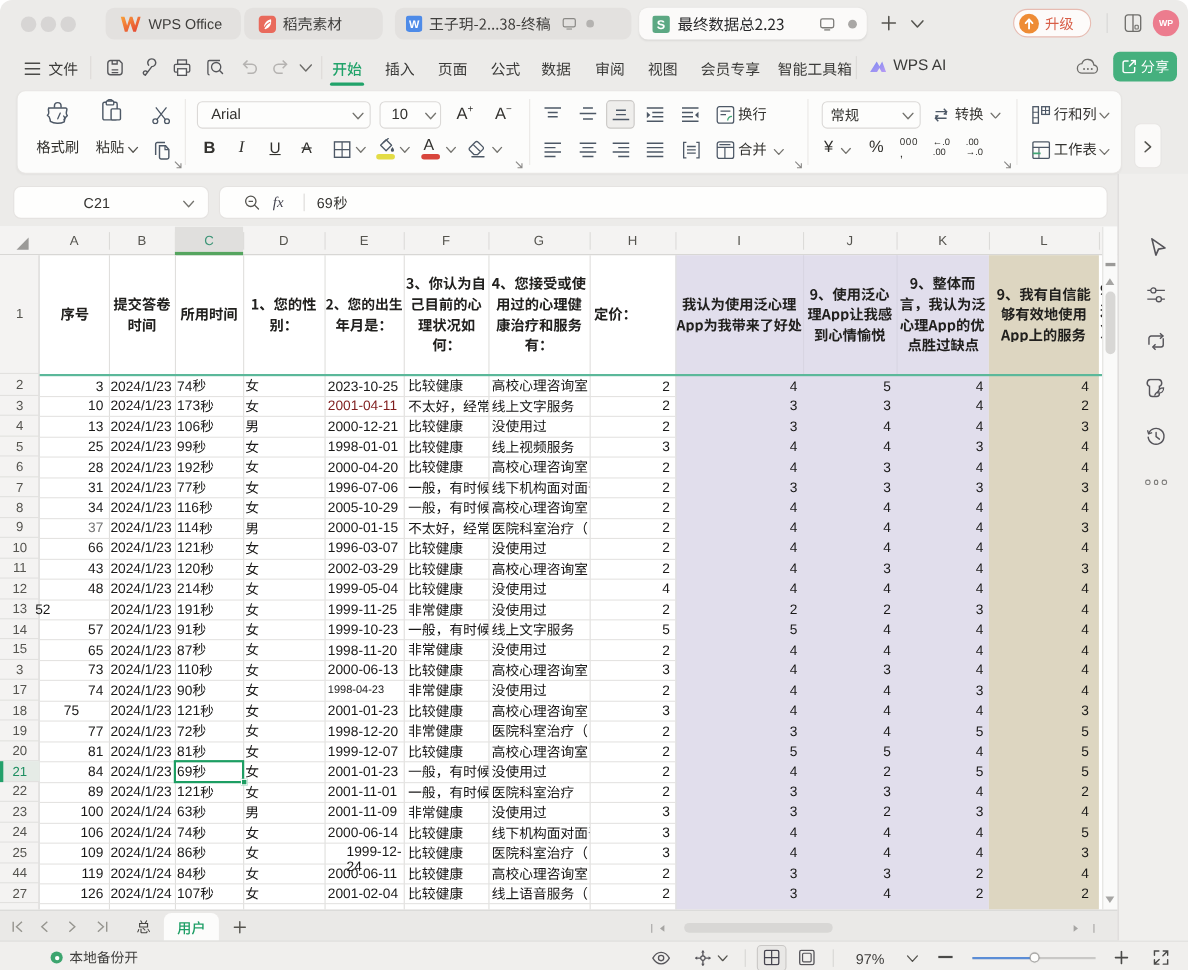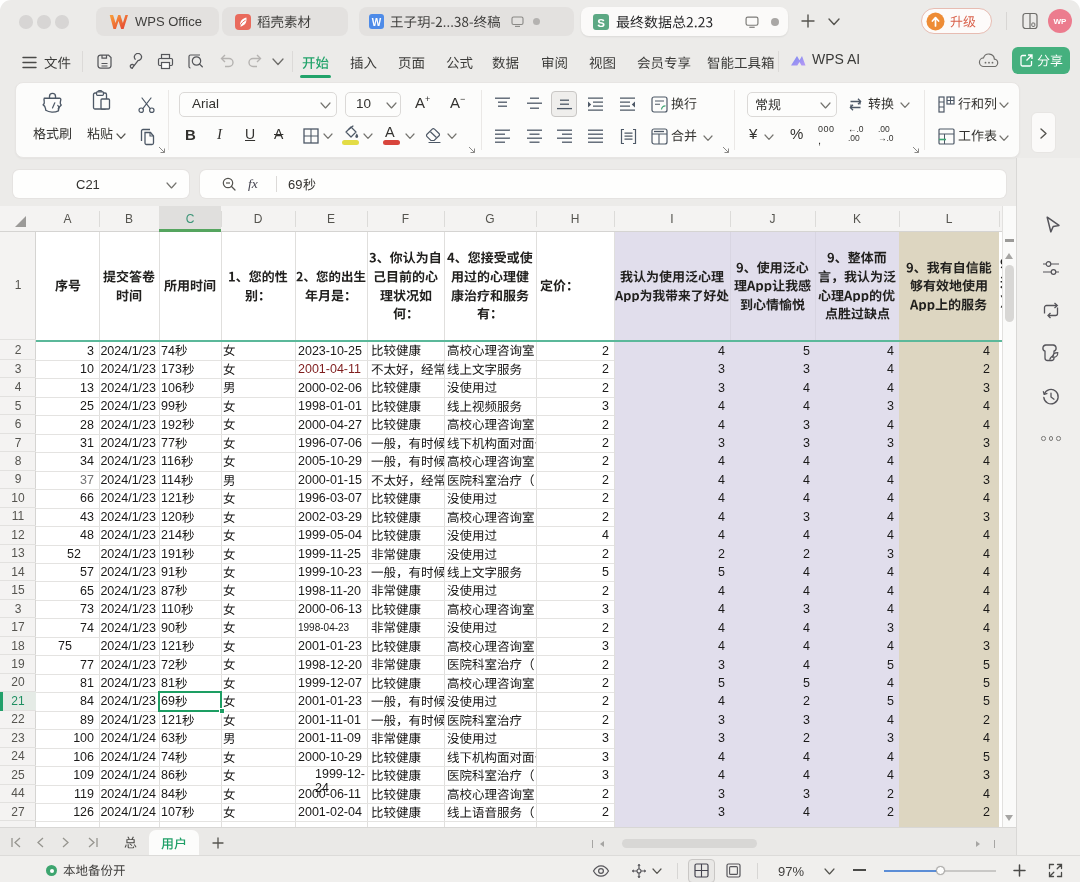--- a/index.html
+++ b/index.html
@@ -1044,21 +1044,21 @@
       <svg width="12.5" height="12.5" viewBox="0 0 1000 1000" fill="#1A1918">
         <use href="#g59" x="0"></use>
       </svg>
     </div>
 <div class="abs hflex" style="left:221px;top:172.42px;width:74px;height:18.46px;justify-content:flex-start;padding-left:2px;overflow:hidden">
       <svg width="12.5" height="12.5" viewBox="0 0 1000 1000" fill="#1A1918">
         <use href="#g169" x="0"></use>
       </svg>
     </div>
 <div class="abs hflex" style="left:295px;top:172.42px;width:72px;height:18.46px;justify-content:flex-start;padding-left:3px;overflow:hidden">
-      <span style="font-size:12.5px;color:#1A1918">2000-02-06</span>
+      <span style="font-size:12.5px;color:#1A1918">2000-12-21</span>
     </div>
 <div class="abs hflex" style="left:367px;top:172.42px;width:77px;height:18.46px;justify-content:flex-start;padding-left:4px;overflow:hidden">
       <svg width="50.0" height="12.5" viewBox="0 0 4000 1000" fill="#1A1918">
         <use href="#g147" x="0"></use>
         <use href="#g148" x="1000"></use>
         <use href="#g149" x="2000"></use>
         <use href="#g150" x="3000"></use>
       </svg>
     </div>
 <div class="abs hflex" style="left:444px;top:172.42px;width:92px;height:18.46px;justify-content:flex-start;padding-left:3px;overflow:hidden">
@@ -1148,21 +1148,21 @@
       <svg width="12.5" height="12.5" viewBox="0 0 1000 1000" fill="#1A1918">
         <use href="#g59" x="0"></use>
       </svg>
     </div>
 <div class="abs hflex" style="left:221px;top:209.34px;width:74px;height:18.46px;justify-content:flex-start;padding-left:2px;overflow:hidden">
       <svg width="12.5" height="12.5" viewBox="0 0 1000 1000" fill="#1A1918">
         <use href="#g146" x="0"></use>
       </svg>
     </div>
 <div class="abs hflex" style="left:295px;top:209.34px;width:72px;height:18.46px;justify-content:flex-start;padding-left:3px;overflow:hidden">
-      <span style="font-size:12.5px;color:#1A1918">2000-04-27</span>
+      <span style="font-size:12.5px;color:#1A1918">2000-04-20</span>
     </div>
 <div class="abs hflex" style="left:367px;top:209.34px;width:77px;height:18.46px;justify-content:flex-start;padding-left:4px;overflow:hidden">
       <svg width="50.0" height="12.5" viewBox="0 0 4000 1000" fill="#1A1918">
         <use href="#g147" x="0"></use>
         <use href="#g148" x="1000"></use>
         <use href="#g149" x="2000"></use>
         <use href="#g150" x="3000"></use>
       </svg>
     </div>
 <div class="abs hflex" style="left:444px;top:209.34px;width:92px;height:18.46px;justify-content:flex-start;padding-left:3px;overflow:hidden">
@@ -1510,21 +1510,21 @@
     </div>
 <div class="abs hflex" style="left:730px;top:320.1px;width:85px;height:18.46px;justify-content:flex-end;padding-right:5px;overflow:hidden">
       <span style="font-size:12.5px;color:#1A1918">4</span>
     </div>
 <div class="abs hflex" style="left:815px;top:320.1px;width:84px;height:18.46px;justify-content:flex-end;padding-right:5px;overflow:hidden">
       <span style="font-size:12.5px;color:#1A1918">4</span>
     </div>
 <div class="abs hflex" style="left:899px;top:320.1px;width:100px;height:18.46px;justify-content:flex-end;padding-right:9px;overflow:hidden">
       <span style="font-size:12.5px;color:#1A1918">4</span>
     </div>
-<div class="abs hflex" style="left:45px;top:338.56px;width:63px;height:18.46px;justify-content:center;padding-right:5px;overflow:hidden">
+<div class="abs hflex" style="left:32px;top:338.56px;width:63px;height:18.46px;justify-content:flex-start;padding-right:5px;overflow:hidden">
       <span style="font-size:12.5px;color:#1A1918">52</span>
     </div>
 <div class="abs hflex" style="left:99px;top:338.56px;width:60px;height:18.46px;justify-content:flex-end;padding-right:3px;overflow:hidden">
       <span style="font-size:12.5px;color:#1A1918">2024/1/23</span>
     </div>
 <div class="abs hflex" style="left:159px;top:338.56px;width:62px;height:18.46px;justify-content:flex-start;padding-left:2px;overflow:hidden">
       <span style="font-size:12.5px;color:#1A1918">191</span>
       <svg width="12.5" height="12.5" viewBox="0 0 1000 1000" fill="#1A1918">
         <use href="#g59" x="0"></use>
       </svg>
@@ -2111,21 +2111,21 @@
       <svg width="12.5" height="12.5" viewBox="0 0 1000 1000" fill="#1A1918">
         <use href="#g59" x="0"></use>
       </svg>
     </div>
 <div class="abs hflex" style="left:221px;top:541.62px;width:74px;height:18.46px;justify-content:flex-start;padding-left:2px;overflow:hidden">
       <svg width="12.5" height="12.5" viewBox="0 0 1000 1000" fill="#1A1918">
         <use href="#g146" x="0"></use>
       </svg>
     </div>
 <div class="abs hflex" style="left:295px;top:541.62px;width:72px;height:18.46px;justify-content:flex-start;padding-left:3px;overflow:hidden">
-      <span style="font-size:12.5px;color:#1A1918">2000-10-29</span>
+      <span style="font-size:12.5px;color:#1A1918">2000-06-14</span>
     </div>
 <div class="abs hflex" style="left:367px;top:541.62px;width:77px;height:18.46px;justify-content:flex-start;padding-left:4px;overflow:hidden">
       <svg width="50.0" height="12.5" viewBox="0 0 4000 1000" fill="#1A1918">
         <use href="#g147" x="0"></use>
         <use href="#g148" x="1000"></use>
         <use href="#g149" x="2000"></use>
         <use href="#g150" x="3000"></use>
       </svg>
     </div>
 <div class="abs hflex" style="left:444px;top:541.62px;width:92px;height:18.46px;justify-content:flex-start;padding-left:3px;overflow:hidden">

